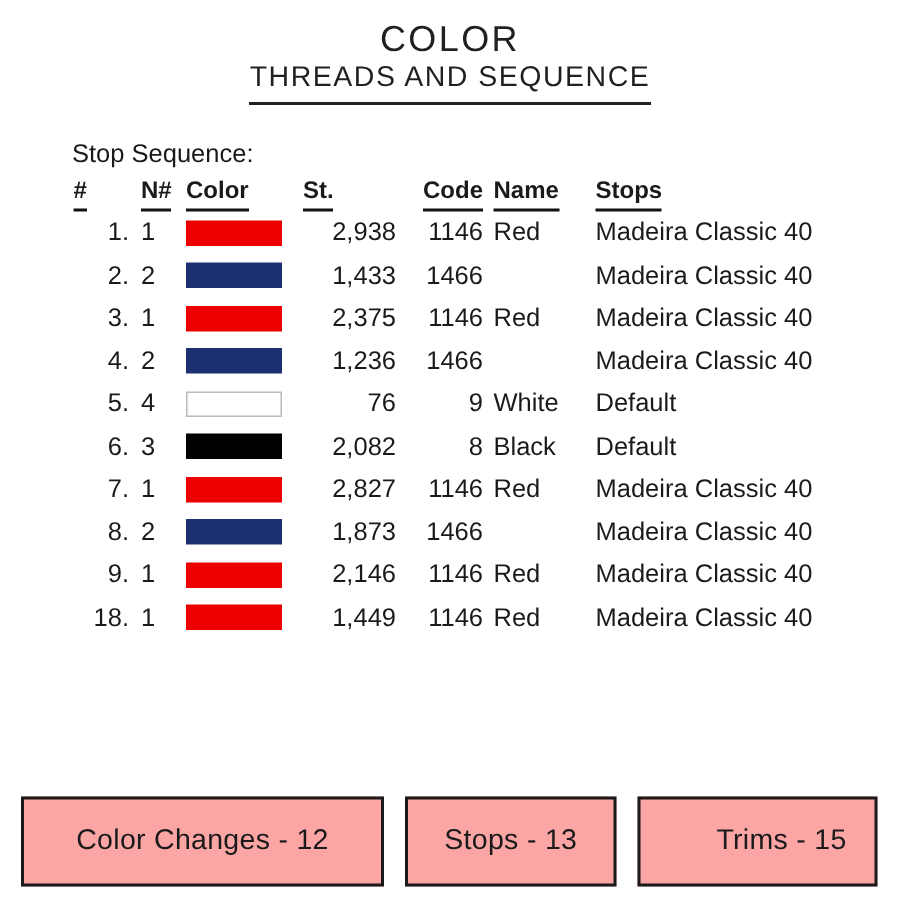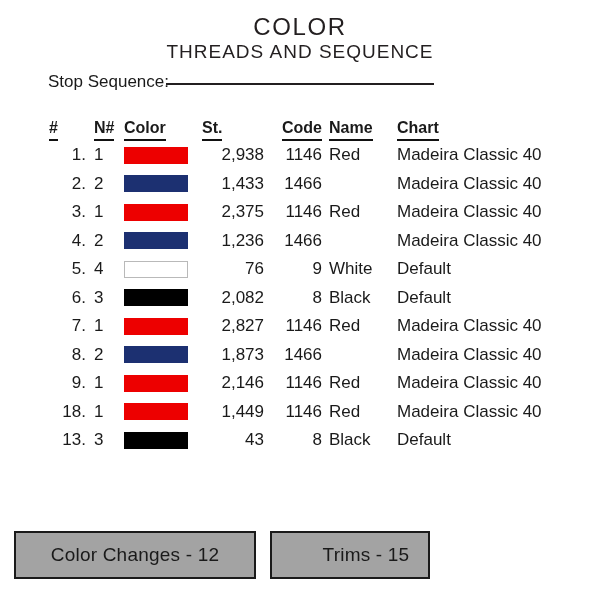--- a/index.html
+++ b/index.html
@@ -31,37 +31,37 @@
   .title {
     font-size: 24px;
     letter-spacing: 1.6px;
     font-weight: 400;
     color: #231f20;
     line-height: 1.05;
   }
   .subtitle-wrap {
     display: inline-block;
     margin-top: 3px;
-    padding-bottom: 20px;
+    padding-bottom: 5px;
     border-bottom: 2.4px solid #231f20;
   }
   .subtitle {
     font-size: 19px;
     letter-spacing: 1.0px;
     font-weight: 400;
     color: #231f20;
     line-height: 1.1;
     white-space: nowrap;
   }
 
   
   .stop-label {
     position: absolute;
     left: 48px;
-    top: 72px;
+    top: 93px;
     font-size: 17px;
     color: #1a1a1a;
   }
 
   
   .table {
     position: absolute;
     left: 46px;
     top: 117px;
     width: 520px;
@@ -121,29 +121,29 @@
     position: absolute;
     left: 14px;
     top: 531px;
     width: 572px;
     display: flex;
     gap: 14px;
     align-items: stretch;
   }
   .fbox {
     border: 2.2px solid #1a1a1a;
-    height: 48px;
+    height: 60px;
     display: flex;
     align-items: center;
     justify-content: center;
     font-size: 19px;
     letter-spacing: 0.2px;
     color: #1a1a1a;
     box-sizing: border-box;
-    background: #a3a3a3;
+    background: #fca5a5;
   }
   .fbox.b1 { flex: 0 0 242px; }
   .fbox.b2 { flex: 0 0 141px; }
   .fbox.b3 { flex: 0 0 160px; padding-left: 32px; }
 </style>
 </head>
 <body>
 
 <div class="page">
 
@@ -158,21 +158,21 @@
 
   <table class="table">
     <thead>
       <tr>
         <th class="c-num"><span class="hd">#</span></th>
         <th class="c-nnum"><span class="hd">N#</span></th>
         <th class="c-color"><span class="hd">Color</span></th>
         <th class="c-st"><span class="hd">St.</span></th>
         <th class="c-code"><span class="hd">Code</span></th>
         <th class="c-name"><span class="hd">Name</span></th>
-        <th class="c-chart"><span class="hd">Chart</span></th>
+        <th class="c-chart"><span class="hd">Stops</span></th>
       </tr>
     </thead>
     <tbody id="tbody">
         <tr>
           <td class="c-num">1.</td>
           <td class="c-nnum">1</td>
           <td class="c-color">
             <span class="swatch" style="background: rgb(237, 0, 0);"></span>
           </td>
           <td class="c-st">2,938</td>
@@ -272,32 +272,22 @@
           <td class="c-num">18.</td>
           <td class="c-nnum">1</td>
           <td class="c-color">
             <span class="swatch" style="background: rgb(237, 0, 0);"></span>
           </td>
           <td class="c-st">1,449</td>
           <td class="c-code">1146</td>
           <td class="c-name">Red</td>
           <td class="c-chart">Madeira Classic 40</td>
         </tr>
-        <tr>
-          <td class="c-num">13.</td>
-          <td class="c-nnum">3</td>
-          <td class="c-color">
-            <span class="swatch" style="background: rgb(0, 0, 0);"></span>
-          </td>
-          <td class="c-st">43</td>
-          <td class="c-code">8</td>
-          <td class="c-name">Black</td>
-          <td class="c-chart">Default</td>
-        </tr>
       </tbody>
   </table>
 
   <div class="footer">
     <div class="fbox b1">Color Changes - 12</div>
+    <div class="fbox b2">Stops - 13</div>
     <div class="fbox b3">Trims - 15</div>
   </div>
 
 </div>
 
 </body></html>

